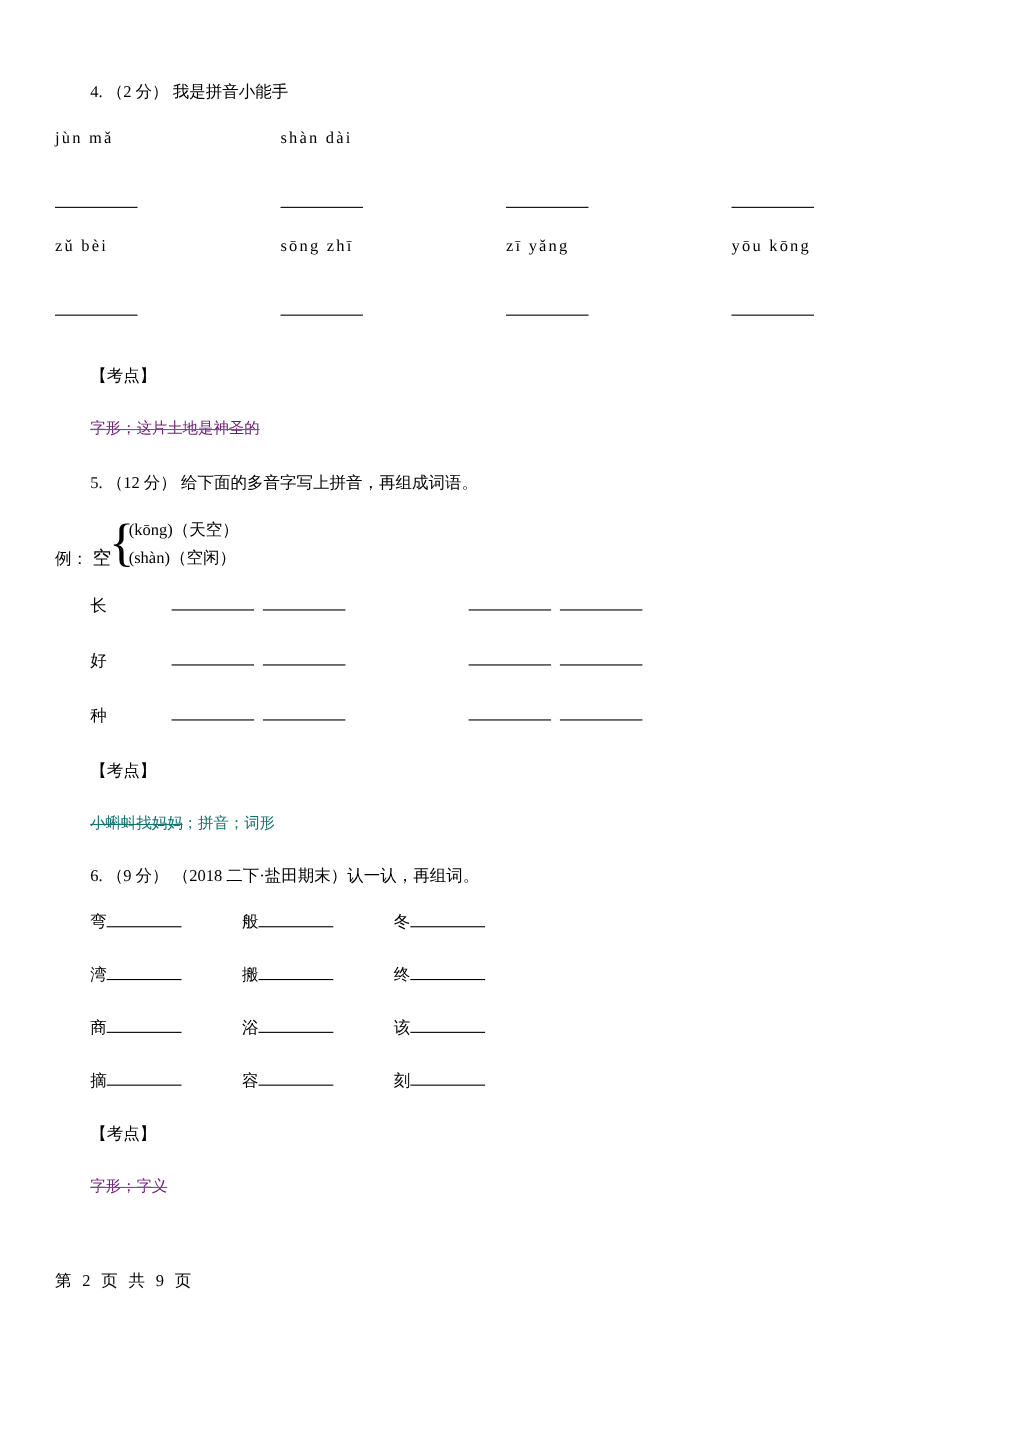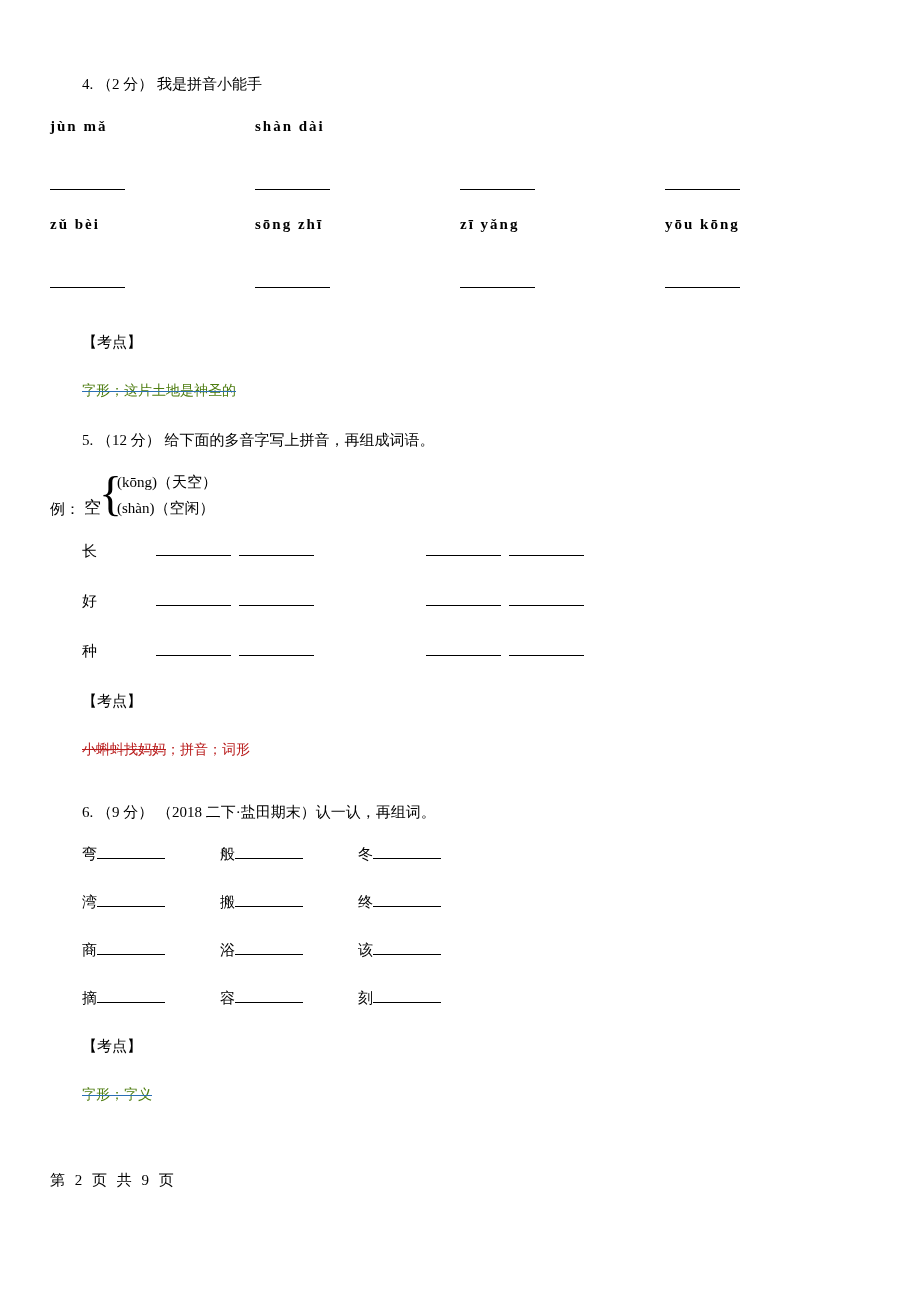--- a/index.html
+++ b/index.html
@@ -23,21 +23,20 @@
       flex-direction: column;
       margin-bottom: 10px;
       letter-spacing: 2px;
     }
     .pinyin-row {
       display: flex;
       margin-bottom: 35px;
     }
     .pinyin-cell {
       flex: 0 0 25%;
-      font-weight: bold;
     }
     .blank-row {
       display: flex;
       margin-bottom: 15px;
     }
     .blank-cell {
       flex: 0 0 25%;
     }
     .blank {
       display: inline-block;
@@ -52,32 +51,32 @@
       width: 68px;
       height: 1em;
       vertical-align: baseline;
     }
     .kaodian {
       margin-left: 32px;
       margin-top: 20px;
       margin-bottom: 26px;
     }
     .kaodian-content {
-      color: #4d7c0f;
+      color: #701a75;
       margin-left: 32px;
       margin-bottom: 26px;
       font-size: 14px;
       text-decoration: line-through;
       text-decoration-color: #2b6fb5;
       text-decoration-thickness: 1px;
     }
     .kaodian-content-partial {
-      color: #b91c1c;
-      margin-left: 32px;
-      margin-bottom: 38px;
+      color: #0f766e;
+      margin-left: 32px;
+      margin-bottom: 23px;
       font-size: 14px;
     }
     .example-line {
       display: flex;
       align-items: flex-end;
       margin-bottom: 18px;
     }
     .example-label {
       margin-right: 4px;
     }

